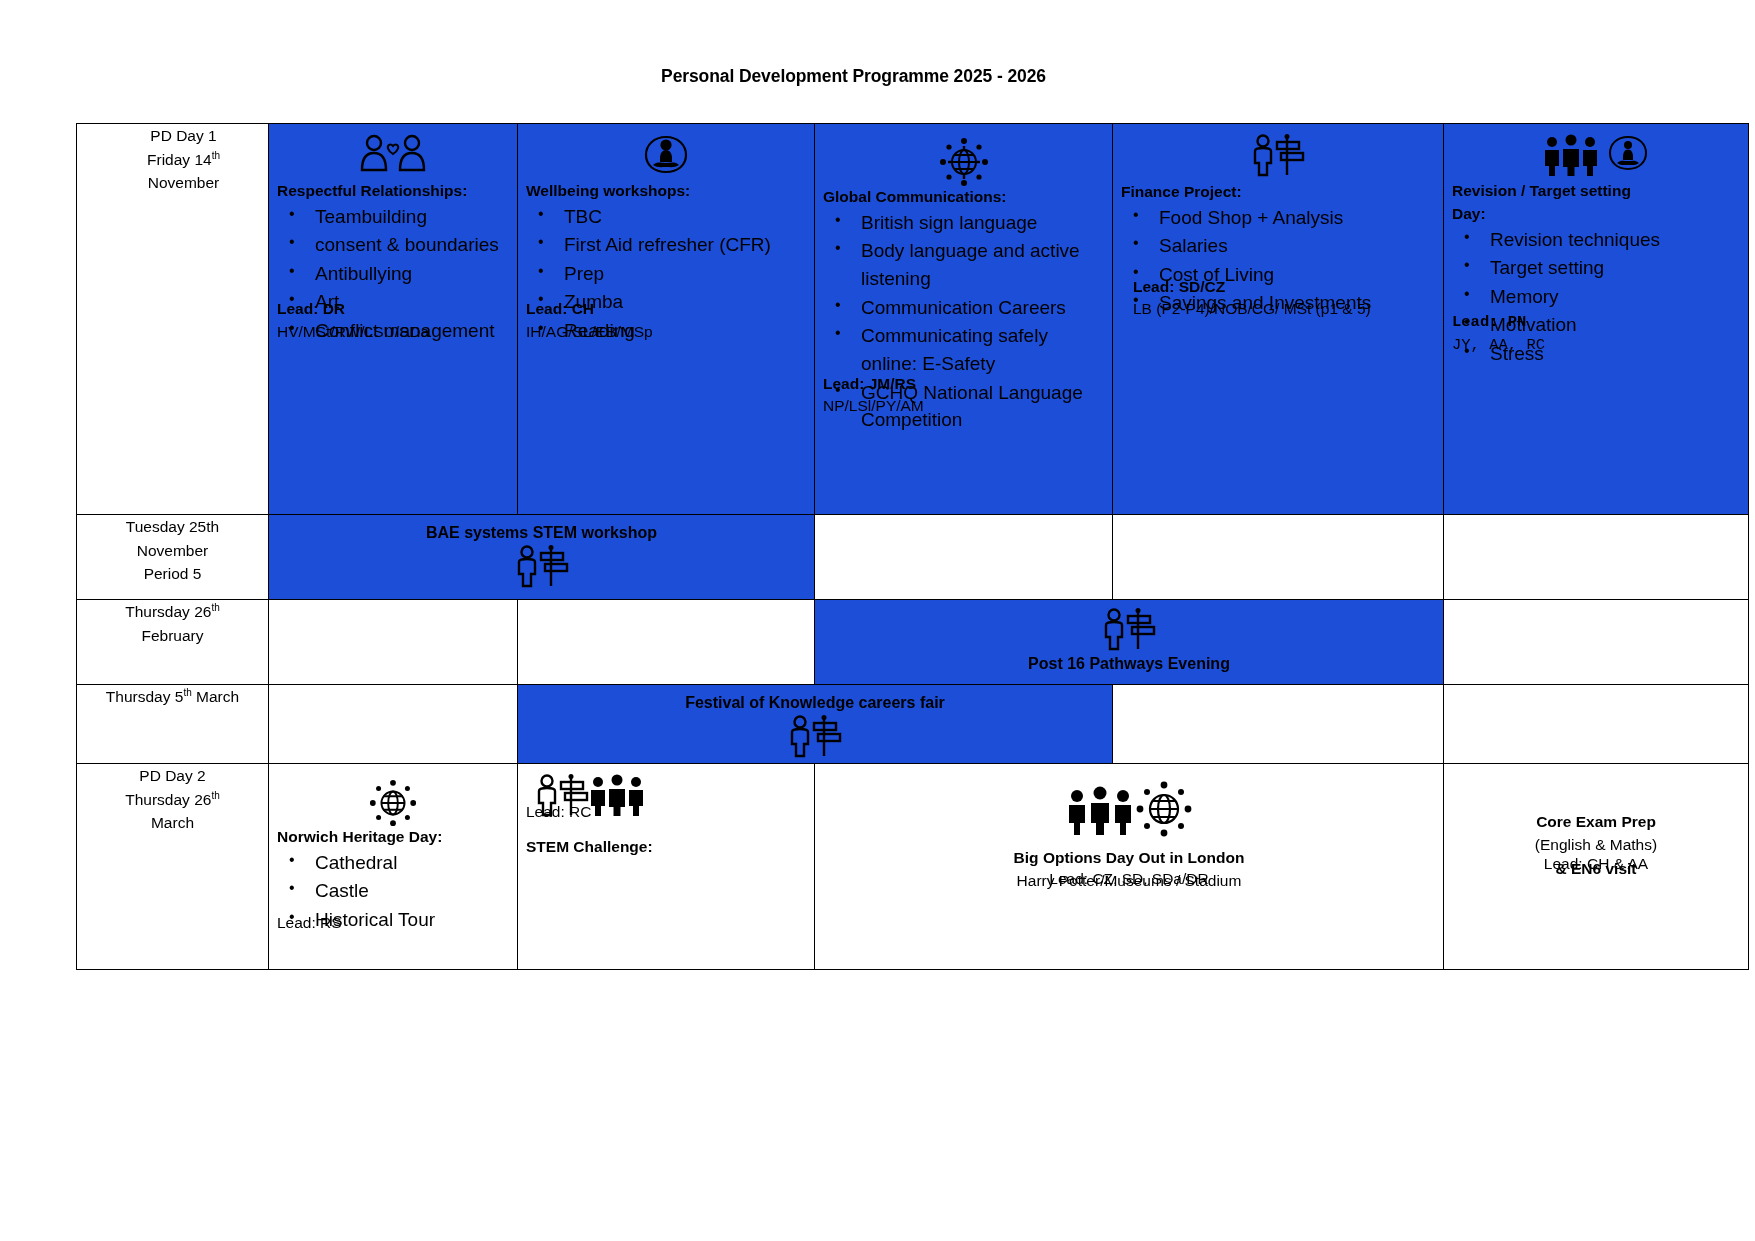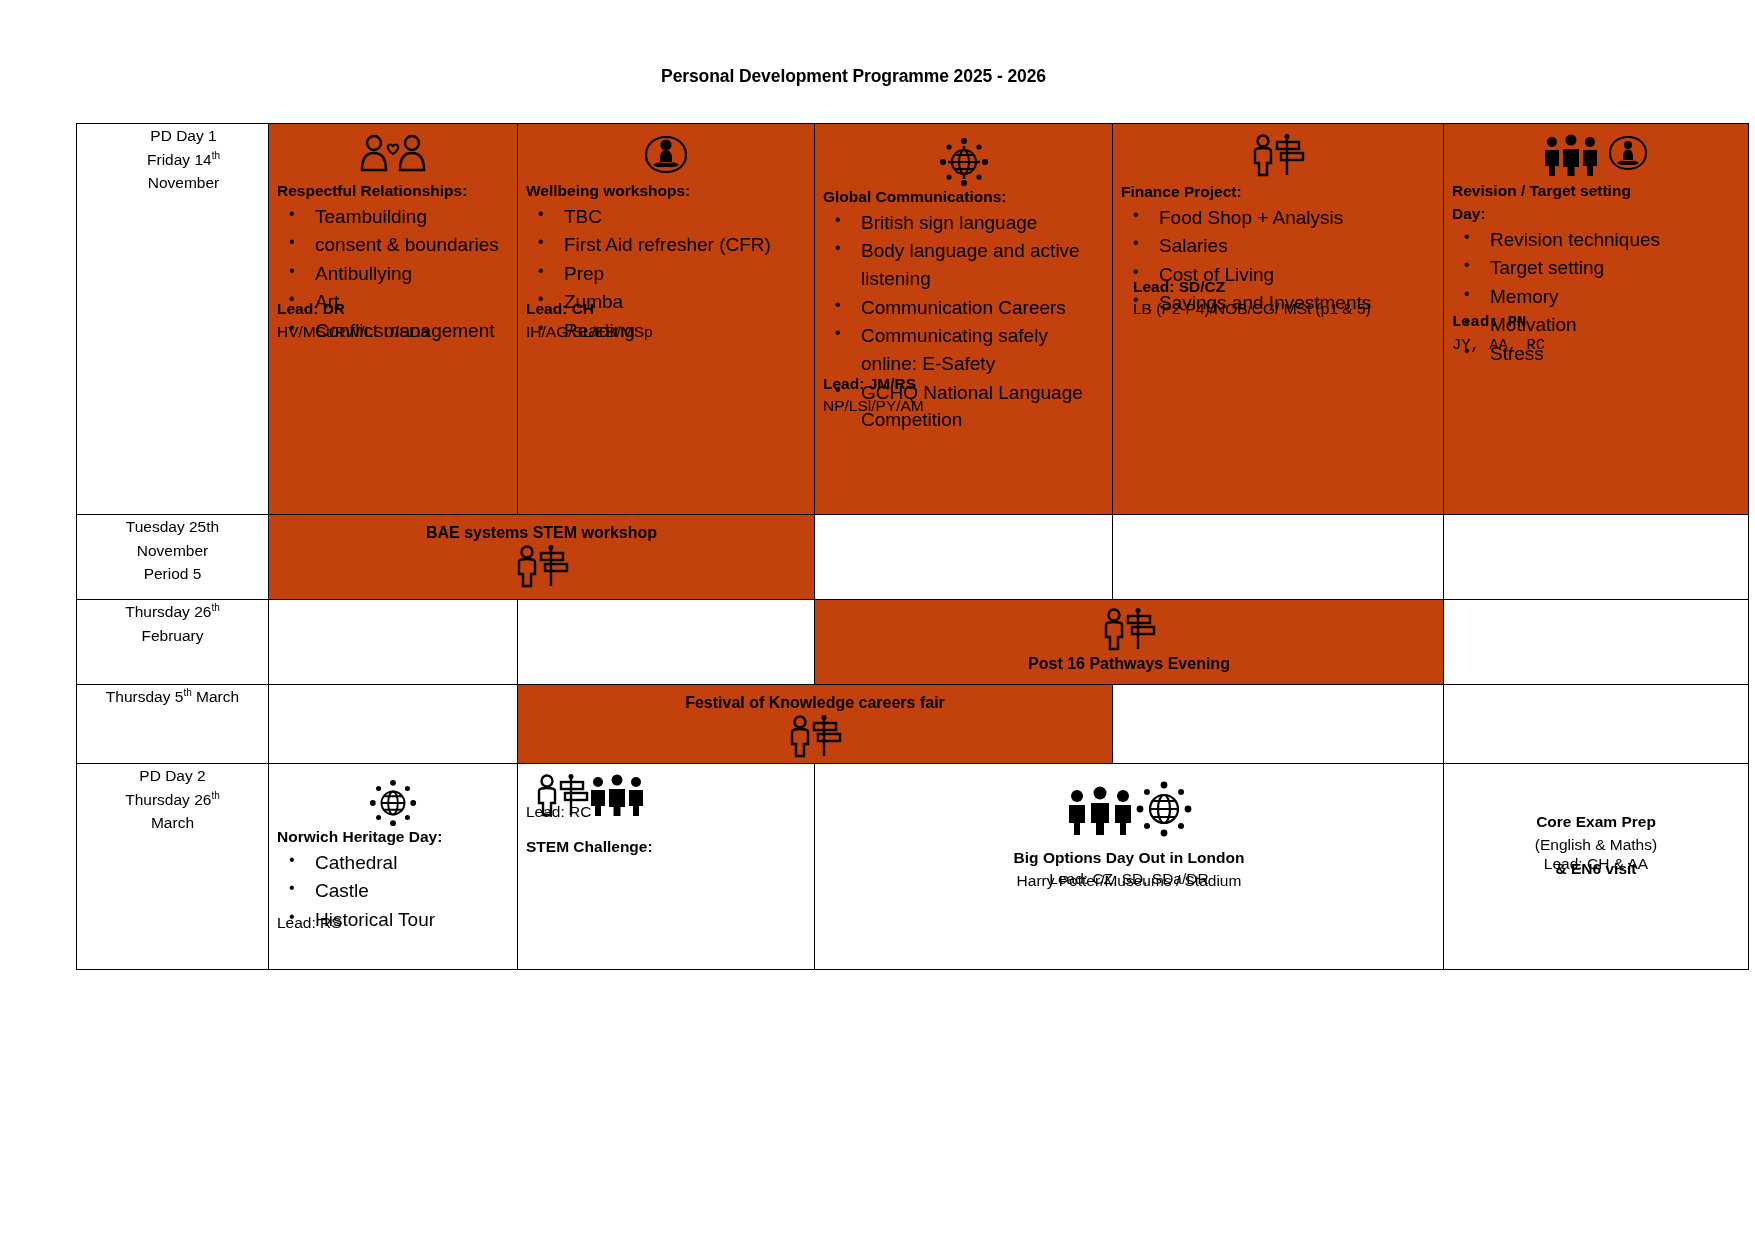--- a/index.html
+++ b/index.html
@@ -68,21 +68,21 @@
     text-align: center;
     vertical-align: middle;
     font-size: 15.5px;
     line-height: 1.52;
     padding: 6px 4px;
   }
   .date-cell sup { font-size: 10px; vertical-align: super; }
 
   
   .green {
-    background: #c2410c;
+    background: #1d4ed8;
   }
 
   .cell-inner {
     padding: 6px 8px 8px 8px;
     font-size: 15.5px;
     line-height: 1.47;
     position: relative;
     height: 100%;
     box-sizing: border-box;
   }

